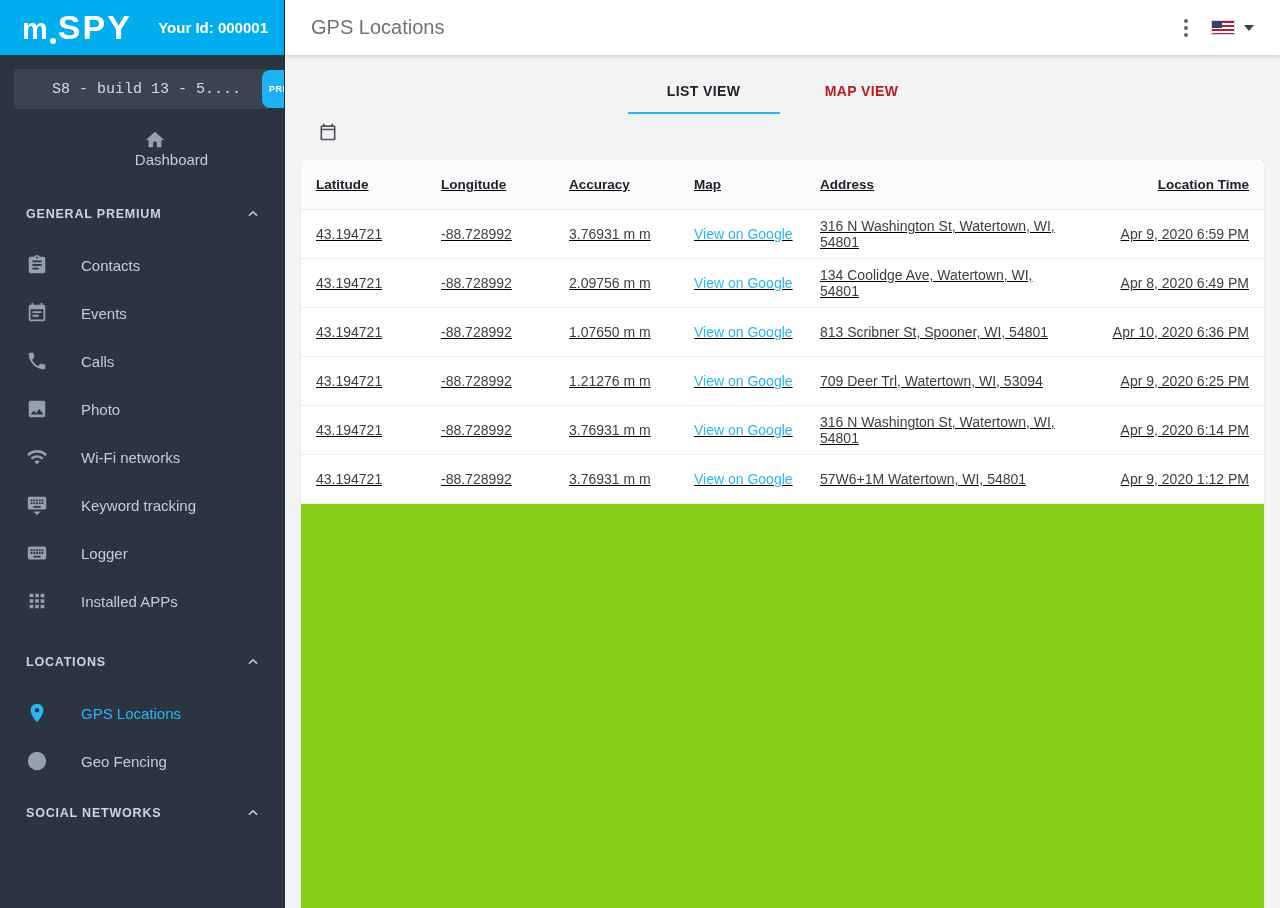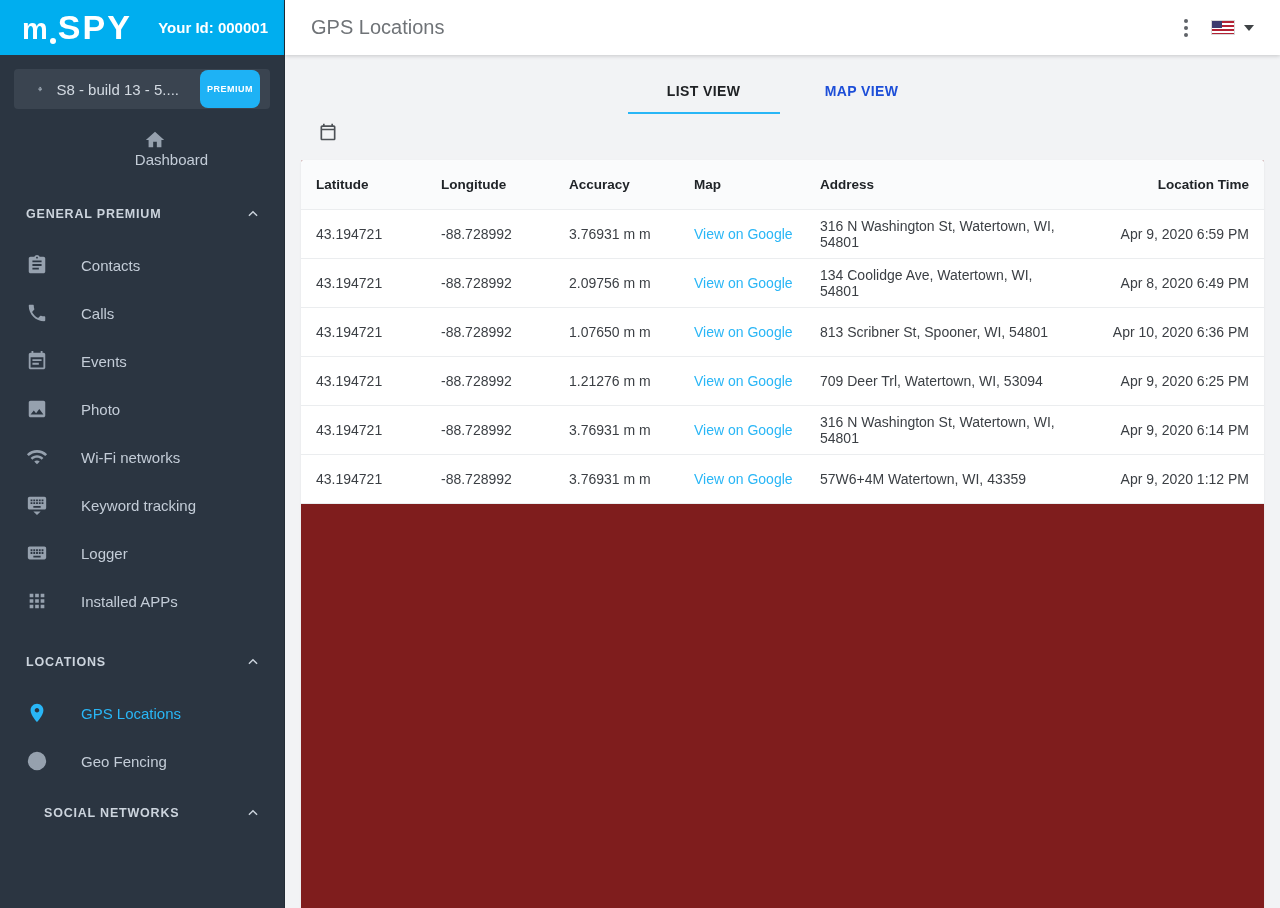--- a/index.html
+++ b/index.html
@@ -14,34 +14,34 @@
                     align-items:center; justify-content:space-between; padding:0 16px 0 22px; }
   .logo { display:flex; align-items:baseline; color:#fff; }
   .logo-m { font-size:29px; font-weight:800; letter-spacing:1px; }
   .logo-dot { width:6px; height:6px; background:#fff; border-radius:50%; margin:0 2px 3px 1px; align-self:flex-end; }
   .logo-rest { font-size:34px; font-weight:800; letter-spacing:2px;text-align:center; }
   .your-id { color:#fff; font-size:15px; font-weight:700; }
 
   .device-box { margin:14px 14px 4px 14px; height:40px; flex-shrink:0; background:#3a4450;
                 border-radius:4px; display:flex; align-items:center; padding:0 10px; cursor:pointer; }
   .device-icon { width:20px; height:20px; margin:0 14px 0 14px; fill:#9aa5b1; }
-  .device-name { font-size:15px; color:#d3dae2; flex:0 0 auto; margin-right:21px; }
+  .device-name { font-size:15px; color:#d3dae2; flex:0 0 auto; margin-right:21px;font-family:Liberation Mono, monospace; }
   .premium-badge { background:#1eb2f5; color:#fff; font-size:9px; font-weight:700;
                    letter-spacing:.5px; padding:14px 7px; border-radius:8px; }
 
   .nav-item { height:48px; display:flex; align-items:center; padding-left:26px; cursor:pointer; }
   .nav-item .ic { width:22px; height:22px; fill:#96a1ae; flex-shrink:0; }
   .nav-item .lbl { margin-left:33px; font-size:15px; color:#c3ccd7; }
   .nav-item.active .ic { fill:#29b6f6; }
   .nav-item.active .lbl { color:#29b6f6; }
   .nav-item.first { margin-top:16px;flex-direction:column; }
 
   .section-header { display:flex; align-items:center; justify-content:space-between;
                     padding:30px 24px 6px 26px; cursor:pointer; }
-  .section-header.tight { padding-top:21px;margin-left:18px; }
+  .section-header.tight { padding-top:21px; }
   .section-title { font-size:12.5px; font-weight:700; letter-spacing:.8px; color:#ccd4dd; }
   .chev { width:14px; height:14px; fill:none; stroke:#ccd4dd; stroke-width:2.4; }
 
   .nav-group { padding-top:14px; }
 
   
   .main { flex:1; display:flex; flex-direction:column; background:#f2f3f5; min-width:0; }
   .topbar { height:55px; flex-shrink:0; background:#fff; display:flex; align-items:center;
             justify-content:space-between; padding:0 26px 0 26px;
             box-shadow:0 1px 4px rgba(0,0,0,.18); position:relative; z-index:5; }
@@ -54,29 +54,29 @@
           background:repeating-linear-gradient(180deg,#b22234 0 1px,#b22234 1px 2px,#fff 2px 4px);
           background:repeating-linear-gradient(180deg,#b22234 0 2px,#fff 2px 4px);
           box-shadow:0 0 0 1px rgba(0,0,0,.15); }
   .flag .canton { position:absolute; left:0; top:0; width:10px; height:7px; background:#3c3b6e; }
   .caret-down { width:0; height:0; border-left:5px solid transparent; border-right:5px solid transparent;
                 border-top:6px solid #3f4346; }
 
   .content { flex:1; display:flex; flex-direction:column; padding:0 16px; min-height:0; }
   .tabs { display:flex; justify-content:center; margin-top:16px;gap:6px; }
   .tab { width:152px; text-align:center; font-size:14px; font-weight:700; letter-spacing:.4px;
-         padding:12px 0 13px 0; cursor:pointer; color:#1d4ed8; border-bottom:2px solid transparent; }
+         padding:12px 0 13px 0; cursor:pointer; color:#b91c1c; border-bottom:2px solid transparent; }
   .tab.active { color:#202225; border-bottom:2px solid #29b6f6; }
 
   .filter-row { height:32px; display:flex; align-items:center; padding-left:15px; margin-top:2px; }
   .cal-btn { width:24px; height:24px; cursor:pointer; display:flex; align-items:center; justify-content:center; }
   .cal-btn svg { width:20px; height:20px; fill:#4d5156; }
 
-  .table-card { background:#7f1d1d; flex:1; margin-top:12px; border-radius:2px 2px 0 0;
-                box-shadow:0 1px 2px rgba(0,0,0,.08); overflow:hidden; display:flex; flex-direction:column; }
+  .table-card { background:#84cc16; flex:1; margin-top:12px; border-radius:2px 2px 0 0;
+                box-shadow:0 1px 2px rgba(0,0,0,.08); overflow:hidden; display:flex; flex-direction:column;text-decoration:underline; }
   .trow { display:grid; grid-template-columns:125px 128px 125px 126px 1fr 190px;
           align-items:center; padding:0 15px; height:49px; border-bottom:1px solid #ebedef;
           font-size:14px; color:#3b3f44; background:#fff; }
   .trow.thead { height:50px; background:#fafbfc; font-weight:700; font-size:13.5px; color:#202428; }
   .cell-time { text-align:right; }
   .glink { color:#29b6f6; text-decoration:none; cursor:pointer; }
 </style>
 </head>
 <body>
 
@@ -116,29 +116,29 @@
 
     <div class="nav-group">
       <div class="nav-item">
         <svg class="ic" viewBox="0 0 24 24">
             <path d="M19 3h-4.18C14.4 1.84 13.3 1 12 1c-1.3 0-2.4.84-2.82 2H5c-1.1 0-2 .9-2 2v14c0 1.1.9 2 2 2h14c1.1 0 2-.9 2-2V5c0-1.1-.9-2-2-2zm-7 0c.55 0 1 .45 1 1s-.45 1-1 1-1-.45-1-1 .45-1 1-1zm2 14H7v-2h7v2zm3-4H7v-2h10v2zm0-4H7V7h10v2z"></path>
           </svg>
         <span class="lbl">Contacts</span>
       </div>
       <div class="nav-item">
         <svg class="ic" viewBox="0 0 24 24">
+            <path d="M19 3h-1V1h-2v2H8V1H6v2H5c-1.11 0-1.99.9-1.99 2L3 19c0 1.1.89 2 2 2h14c1.1 0 2-.9 2-2V5c0-1.1-.9-2-2-2zm0 16H5V8h14v11zM7 10h10v2H7zm0 4h7v2H7z"></path>
+          </svg>
+        <span class="lbl">Events</span>
+      </div>
+      <div class="nav-item">
+        <svg class="ic" viewBox="0 0 24 24">
             <path d="M6.62 10.79c1.44 2.83 3.76 5.14 6.59 6.59l2.2-2.2c.27-.27.67-.36 1.02-.24 1.12.37 2.33.57 3.57.57.55 0 1 .45 1 1V20c0 .55-.45 1-1 1-9.39 0-17-7.61-17-17 0-.55.45-1 1-1h3.5c.55 0 1 .45 1 1 0 1.25.2 2.45.57 3.57.11.35.03.74-.25 1.02l-2.2 2.2z"></path>
           </svg>
         <span class="lbl">Calls</span>
-      </div>
-      <div class="nav-item">
-        <svg class="ic" viewBox="0 0 24 24">
-            <path d="M19 3h-1V1h-2v2H8V1H6v2H5c-1.11 0-1.99.9-1.99 2L3 19c0 1.1.89 2 2 2h14c1.1 0 2-.9 2-2V5c0-1.1-.9-2-2-2zm0 16H5V8h14v11zM7 10h10v2H7zm0 4h7v2H7z"></path>
-          </svg>
-        <span class="lbl">Events</span>
       </div>
       <div class="nav-item">
         <svg class="ic" viewBox="0 0 24 24">
             <path d="M21 19V5c0-1.1-.9-2-2-2H5c-1.1 0-2 .9-2 2v14c0 1.1.9 2 2 2h14c1.1 0 2-.9 2-2zM8.5 13.5l2.5 3.01L14.5 12l4.5 6H5l3.5-4.5z"></path>
           </svg>
         <span class="lbl">Photo</span>
       </div>
       <div class="nav-item">
         <svg class="ic" viewBox="0 0 24 24">
             <path d="M1 9l2 2c4.97-4.97 13.03-4.97 18 0l2-2C16.93 2.93 7.08 2.93 1 9zm8 8l3 3 3-3c-1.65-1.66-4.34-1.66-6 0zm-4-4l2 2c2.76-2.76 7.24-2.76 10 0l2-2C15.14 9.14 8.87 9.14 5 13z"></path>
@@ -279,20 +279,20 @@
           <span>3.76931 m m</span>
           <span><a class="glink">View on Google</a></span>
           <span>316 N Washington St, Watertown, WI, 54801</span>
           <span class="cell-time">Apr 9, 2020 6:14 PM</span>
         </div>
         <div class="trow">
           <span>43.194721</span>
           <span>-88.728992</span>
           <span>3.76931 m m</span>
           <span><a class="glink">View on Google</a></span>
-          <span>57W6+4M Watertown, WI, 43359</span>
+          <span>57W6+1M Watertown, WI, 54801</span>
           <span class="cell-time">Apr 9, 2020 1:12 PM</span>
         </div>
       </div>
 
     </div>
   </div>
 </div>
 
 </body></html>

